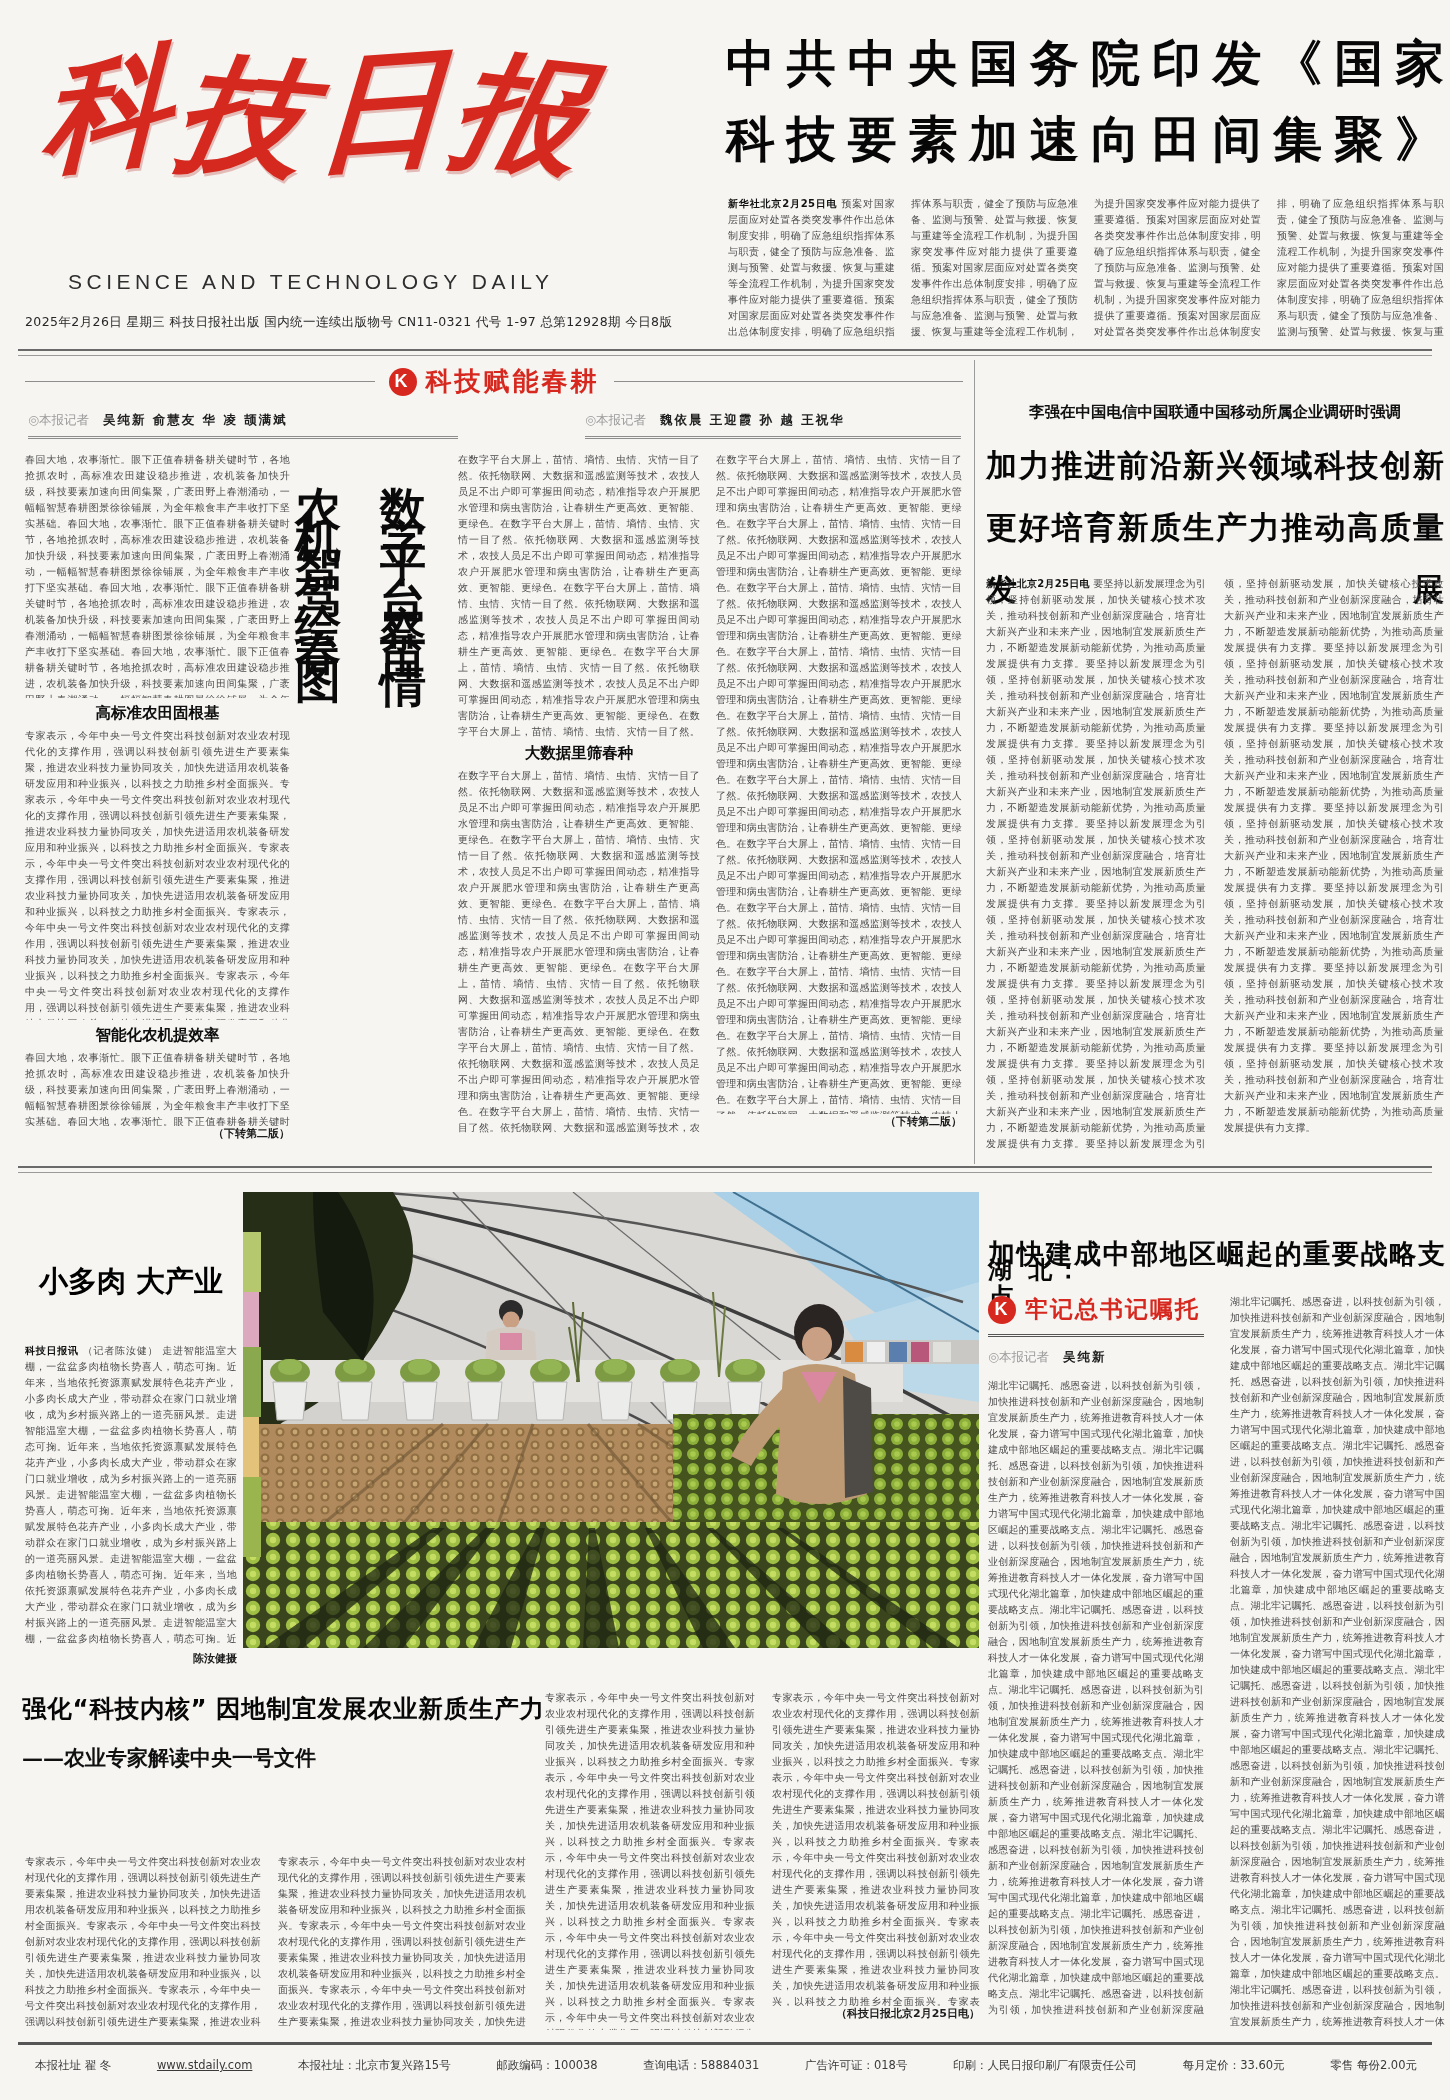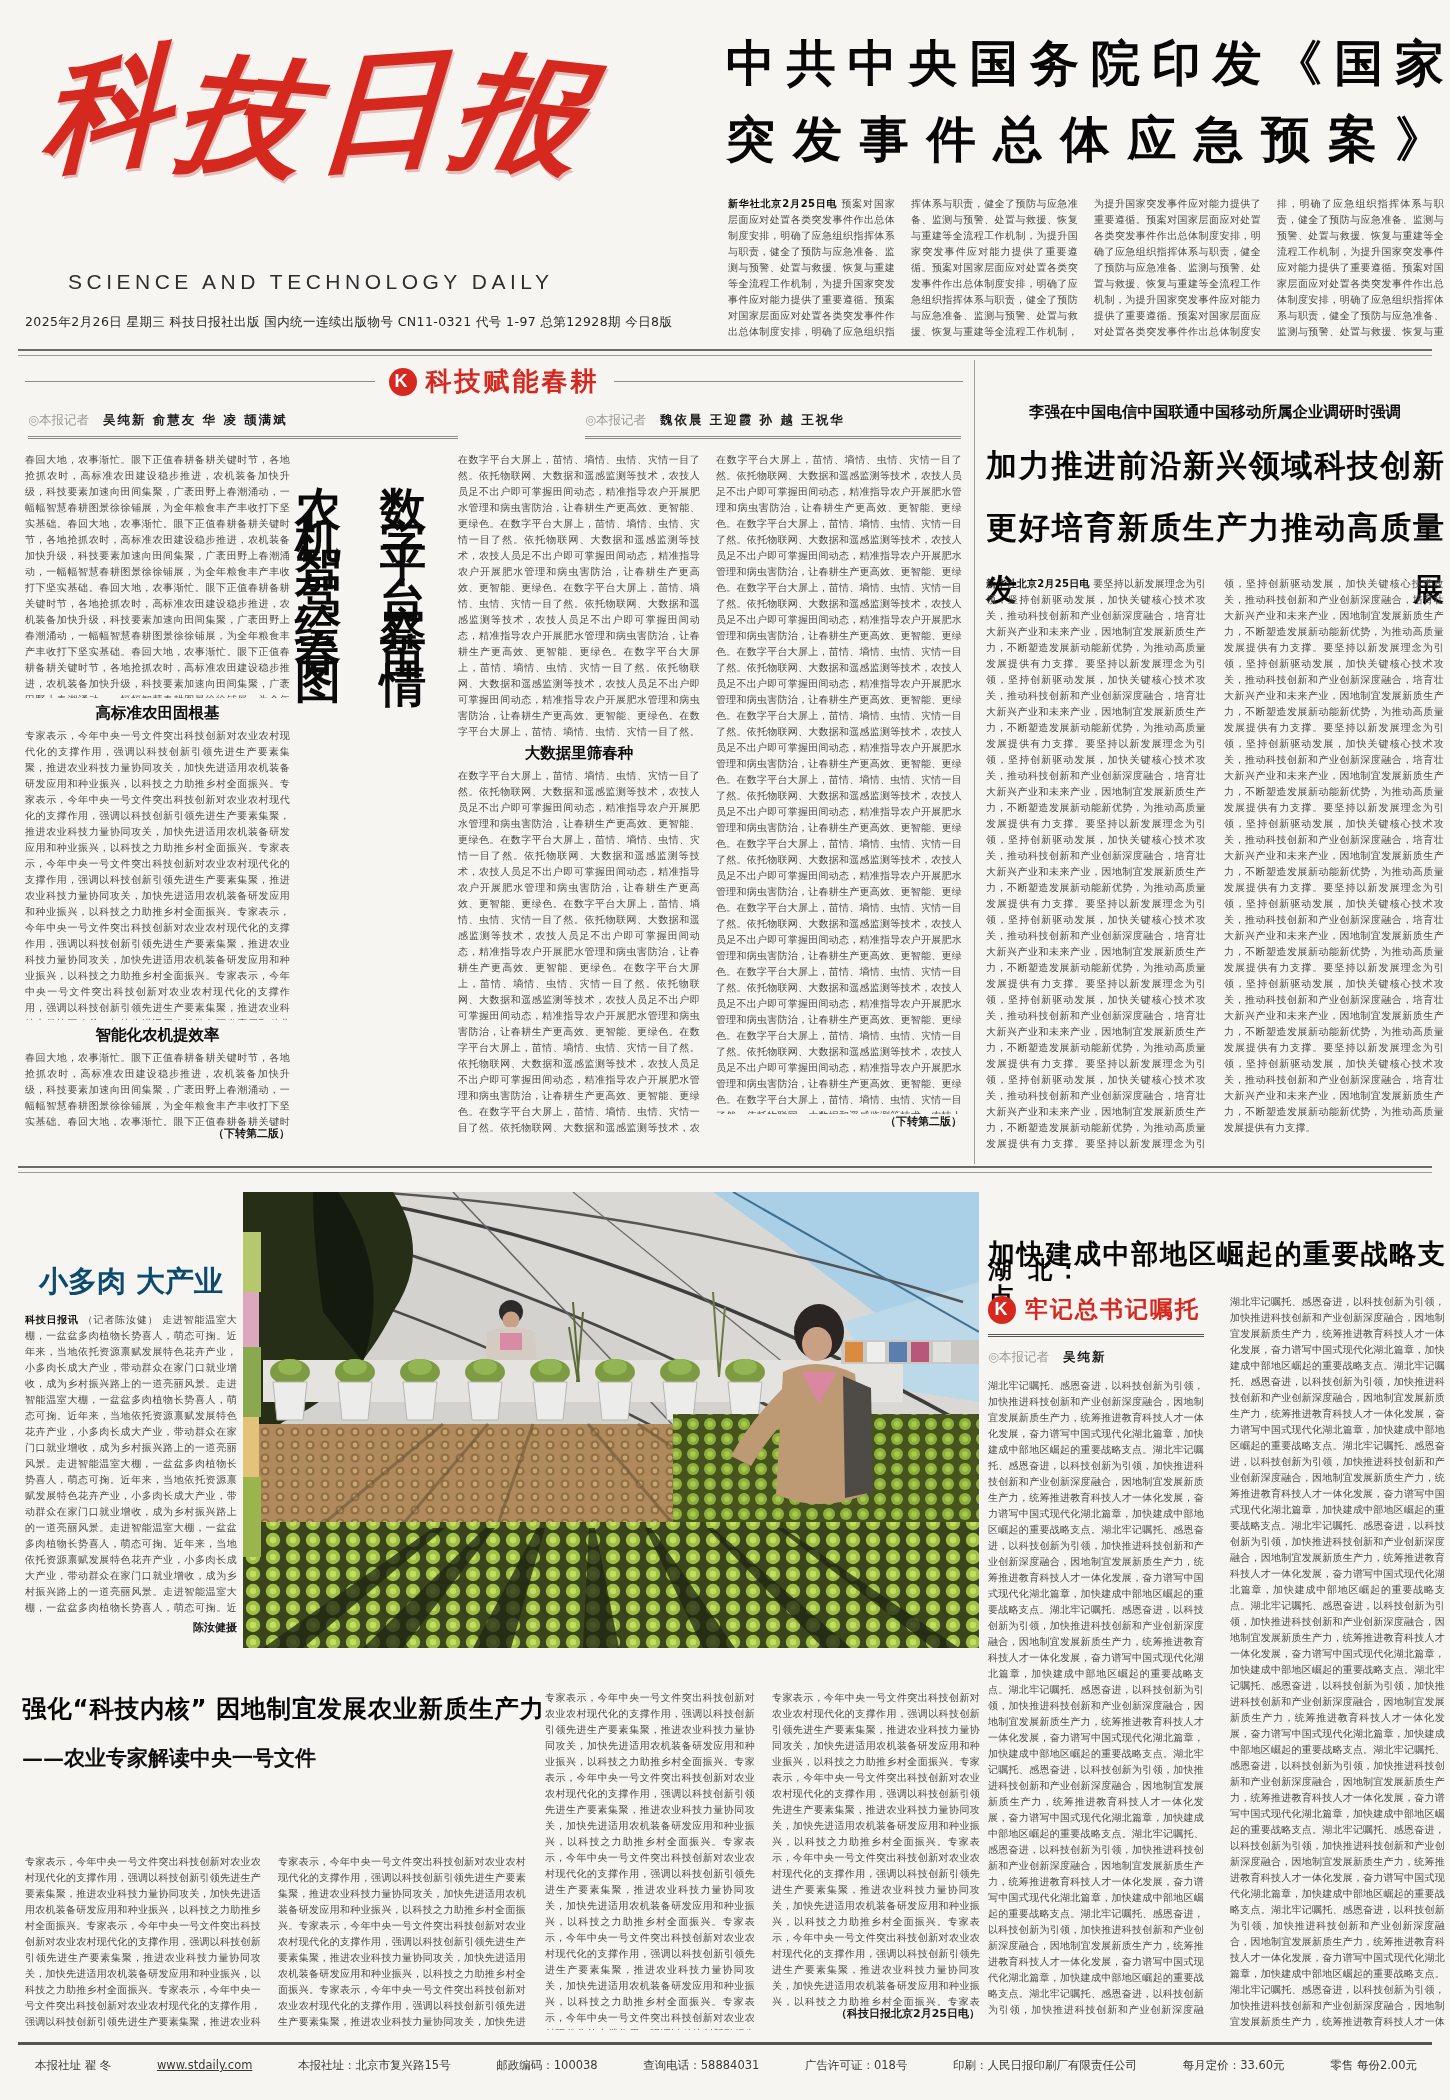--- a/index.html
+++ b/index.html
@@ -68,21 +68,21 @@
     <span>科</span>
     <span>技</span>
     <span>日</span>
     <span>报</span>
   </div>
   <div class="abs eng">SCIENCE AND TECHNOLOGY DAILY</div>
   <div class="abs dateline">2025年2月26日 星期三 科技日报社出版 国内统一连续出版物号 CN11-0321 代号 1-97 总第12928期 今日8版</div>
 
   <div class="abs tr-head">
     <div class="jline">中共中央国务院印发《国家</div>
-    <div class="jline">突发事件总体应急预案》</div>
+    <div class="jline">科技要素加速向田间集聚》</div>
   </div>
   <div class="abs gk cols4" style="left:728px;top:196px;width:716px;height:150px;">
     <b class="lead">新华社北京2月25日电</b>
     <span>预案对国家层面应对处置各类突发事件作出总体制度安排，明确了应急组织指挥体系与职责，健全了预防与应急准备、监测与预警、处置与救援、恢复与重建等全流程工作机制，为提升国家突发事件应对能力提供了重要遵循。预案对国家层面应对处置各类突发事件作出总体制度安排，明确了应急组织指挥体系与职责，健全了预防与应急准备、监测与预警、处置与救援、恢复与重建等全流程工作机制，为提升国家突发事件应对能力提供了重要遵循。预案对国家层面应对处置各类突发事件作出总体制度安排，明确了应急组织指挥体系与职责，健全了预防与应急准备、监测与预警、处置与救援、恢复与重建等全流程工作机制，为提升国家突发事件应对能力提供了重要遵循。预案对国家层面应对处置各类突发事件作出总体制度安排，明确了应急组织指挥体系与职责，健全了预防与应急准备、监测与预警、处置与救援、恢复与重建等全流程工作机制，为提升国家突发事件应对能力提供了重要遵循。预案对国家层面应对处置各类突发事件作出总体制度安排，明确了应急组织指挥体系与职责，健全了预防与应急准备、监测与预警、处置与救援、恢复与重建等全流程工作机制，为提升国家突发事件应对能力提供了重要遵循。预案对国家层面应对处置各类突发事件作出总体制度安排，明确了应急组织指挥体系与职责，健全了预防与应急准备、监测与预警、处置与救援、恢复与重建等全流程工作机制，为提升国家突发事件应对能力提供了重要遵循。预案对国家层面应对处置各类突发事件作出总体制度安排，明确了应急组织指挥体系与职责，健全了预防与应急准备、监测与预警、处置与救援、恢复与重建等全流程工作机制，为提升国家突发事件应对能力提供了重要遵循。</span>
   </div>
 
   <div class="abs drule" style="left:18px;top:349px;width:1414px;"></div>
 
   <div class="abs" style="left:25px;top:364px;width:938px;display:flex;align-items:center;gap:14px;">
     <div class="sideline"></div>
@@ -130,21 +130,21 @@
     <div class="jline" style="font-size:31px;line-height:62px;">更好培育新质生产力推动高质量发展</div>
   </div>
   <div class="abs gk cols2" style="left:986px;top:576px;width:458px;height:584px;">
     <b class="lead">新华社北京2月25日电</b>
     <span>要坚持以新发展理念为引领，坚持创新驱动发展，加快关键核心技术攻关，推动科技创新和产业创新深度融合，培育壮大新兴产业和未来产业，因地制宜发展新质生产力，不断塑造发展新动能新优势，为推动高质量发展提供有力支撑。要坚持以新发展理念为引领，坚持创新驱动发展，加快关键核心技术攻关，推动科技创新和产业创新深度融合，培育壮大新兴产业和未来产业，因地制宜发展新质生产力，不断塑造发展新动能新优势，为推动高质量发展提供有力支撑。要坚持以新发展理念为引领，坚持创新驱动发展，加快关键核心技术攻关，推动科技创新和产业创新深度融合，培育壮大新兴产业和未来产业，因地制宜发展新质生产力，不断塑造发展新动能新优势，为推动高质量发展提供有力支撑。要坚持以新发展理念为引领，坚持创新驱动发展，加快关键核心技术攻关，推动科技创新和产业创新深度融合，培育壮大新兴产业和未来产业，因地制宜发展新质生产力，不断塑造发展新动能新优势，为推动高质量发展提供有力支撑。要坚持以新发展理念为引领，坚持创新驱动发展，加快关键核心技术攻关，推动科技创新和产业创新深度融合，培育壮大新兴产业和未来产业，因地制宜发展新质生产力，不断塑造发展新动能新优势，为推动高质量发展提供有力支撑。要坚持以新发展理念为引领，坚持创新驱动发展，加快关键核心技术攻关，推动科技创新和产业创新深度融合，培育壮大新兴产业和未来产业，因地制宜发展新质生产力，不断塑造发展新动能新优势，为推动高质量发展提供有力支撑。要坚持以新发展理念为引领，坚持创新驱动发展，加快关键核心技术攻关，推动科技创新和产业创新深度融合，培育壮大新兴产业和未来产业，因地制宜发展新质生产力，不断塑造发展新动能新优势，为推动高质量发展提供有力支撑。要坚持以新发展理念为引领，坚持创新驱动发展，加快关键核心技术攻关，推动科技创新和产业创新深度融合，培育壮大新兴产业和未来产业，因地制宜发展新质生产力，不断塑造发展新动能新优势，为推动高质量发展提供有力支撑。要坚持以新发展理念为引领，坚持创新驱动发展，加快关键核心技术攻关，推动科技创新和产业创新深度融合，培育壮大新兴产业和未来产业，因地制宜发展新质生产力，不断塑造发展新动能新优势，为推动高质量发展提供有力支撑。要坚持以新发展理念为引领，坚持创新驱动发展，加快关键核心技术攻关，推动科技创新和产业创新深度融合，培育壮大新兴产业和未来产业，因地制宜发展新质生产力，不断塑造发展新动能新优势，为推动高质量发展提供有力支撑。要坚持以新发展理念为引领，坚持创新驱动发展，加快关键核心技术攻关，推动科技创新和产业创新深度融合，培育壮大新兴产业和未来产业，因地制宜发展新质生产力，不断塑造发展新动能新优势，为推动高质量发展提供有力支撑。要坚持以新发展理念为引领，坚持创新驱动发展，加快关键核心技术攻关，推动科技创新和产业创新深度融合，培育壮大新兴产业和未来产业，因地制宜发展新质生产力，不断塑造发展新动能新优势，为推动高质量发展提供有力支撑。要坚持以新发展理念为引领，坚持创新驱动发展，加快关键核心技术攻关，推动科技创新和产业创新深度融合，培育壮大新兴产业和未来产业，因地制宜发展新质生产力，不断塑造发展新动能新优势，为推动高质量发展提供有力支撑。要坚持以新发展理念为引领，坚持创新驱动发展，加快关键核心技术攻关，推动科技创新和产业创新深度融合，培育壮大新兴产业和未来产业，因地制宜发展新质生产力，不断塑造发展新动能新优势，为推动高质量发展提供有力支撑。</span>
   </div>
 
   <div class="abs drule" style="left:18px;top:1166px;width:1414px;"></div>
 
   <div class="abs" style="left:25px;top:1262px;width:212px;">
-    <div style="font-size:29px;font-weight:900;text-align:center;color:#0c4a6e;margin-bottom:10px;">小多肉 大产业</div>
+    <div style="font-size:29px;font-weight:900;text-align:center;color:#000000;margin-bottom:41px;">小多肉 大产业</div>
     <div class="gk" style="height:302px;">
       <b class="lead">科技日报讯</b>
       <span>（记者陈汝健）</span>
       <span>走进智能温室大棚，一盆盆多肉植物长势喜人，萌态可掬。近年来，当地依托资源禀赋发展特色花卉产业，小多肉长成大产业，带动群众在家门口就业增收，成为乡村振兴路上的一道亮丽风景。走进智能温室大棚，一盆盆多肉植物长势喜人，萌态可掬。近年来，当地依托资源禀赋发展特色花卉产业，小多肉长成大产业，带动群众在家门口就业增收，成为乡村振兴路上的一道亮丽风景。走进智能温室大棚，一盆盆多肉植物长势喜人，萌态可掬。近年来，当地依托资源禀赋发展特色花卉产业，小多肉长成大产业，带动群众在家门口就业增收，成为乡村振兴路上的一道亮丽风景。走进智能温室大棚，一盆盆多肉植物长势喜人，萌态可掬。近年来，当地依托资源禀赋发展特色花卉产业，小多肉长成大产业，带动群众在家门口就业增收，成为乡村振兴路上的一道亮丽风景。走进智能温室大棚，一盆盆多肉植物长势喜人，萌态可掬。近年来，当地依托资源禀赋发展特色花卉产业，小多肉长成大产业，带动群众在家门口就业增收，成为乡村振兴路上的一道亮丽风景。</span>
     </div>
     <div class="turn" style="margin-top:6px;">陈汝健摄</div>
   </div>
 
   <div class="abs photo-frame">
     <svg width="736" height="456" viewBox="0 0 736 456">

